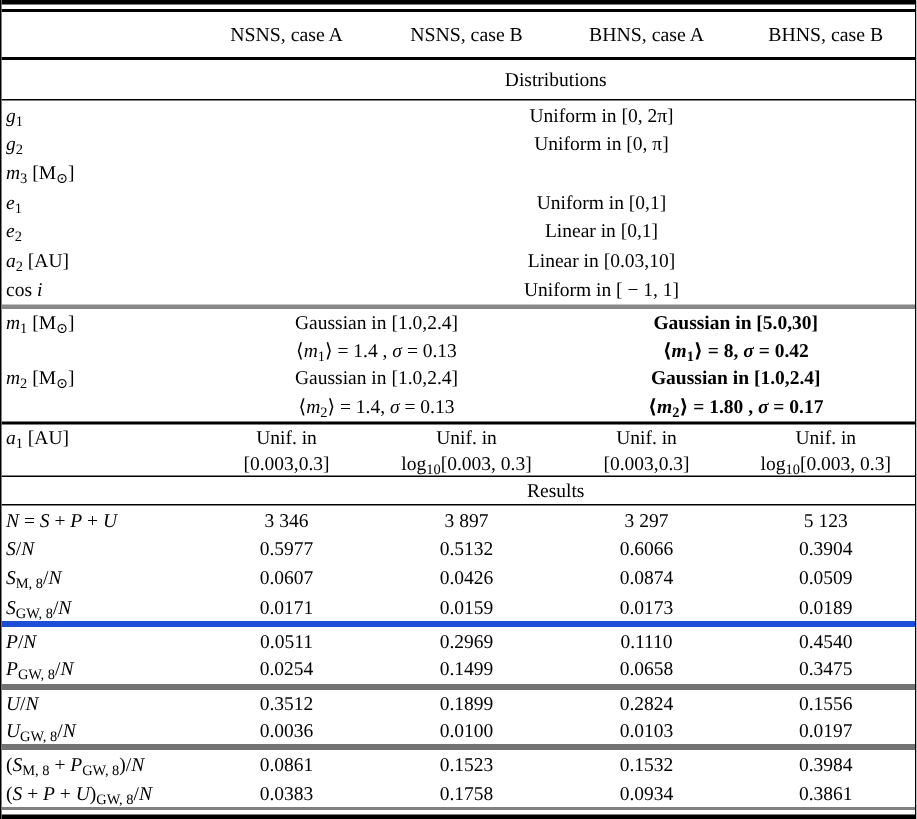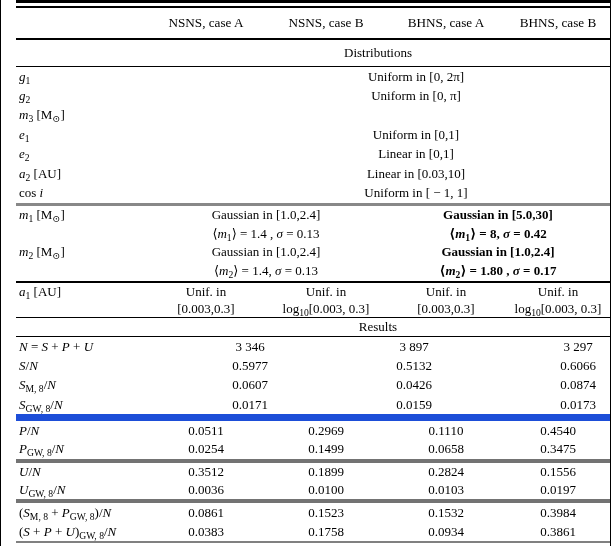--- a/index.html
+++ b/index.html
@@ -1,41 +1,41 @@
 <!DOCTYPE html>
 <html><head>
 <meta charset="utf-8">
 <style>
   html,body{margin:0;padding:0;background:#fff;}
   .page{
     width:611px;height:546px;background:#fff;box-sizing:border-box;
     border-left:1px solid #000;border-right:1px solid #000;
     font-family:"Liberation Serif","DejaVu Serif","DejaVu Sans",serif;
-    font-size:13px;color:#000;overflow:hidden;padding-left:15px;
+    font-size:13px;color:#000;overflow:hidden;
   }
   .rule-top{border-top:3px solid #000;height:3px;border-bottom:2px solid #000;}
   .rule-bottom{border-top:2px solid #808080;height:3px;border-bottom:3px solid #000;}
   .row{display:grid;grid-template-columns:130px 120px 120px 120px 1fr;align-items:center;}
   .hdr{height:30px;border-bottom:2px solid #000;}
   .hdr .val{font-size:13.2px;}
   .sec{border-bottom:1px solid #000;}
   .secd{height:26px;}
   .secr{height:18px;}
   .drow{height:19.4px;gap:36px;}
   .mrow{height:37.6px;align-items:start;}
   .mrow1{border-top:3px solid #888;}
   .mrow2{border-bottom:2px solid #000;}
   .mrow .lab,.mrow .line{line-height:18.8px;}
   .a1row{height:34px;border-bottom:1px solid #000;align-items:start;}
   .a1row .lab,.a1row .line{line-height:17px;}
-  .rrow{height:19.4px;gap:44px;}
+  .rrow{height:19.4px;}
   .rrowB{height:18.6px;}
   .rrowC{height:18.2px;}
   .rrowD{height:19px;}
-  .bb-gray{border-bottom:7px solid #1d4ed8;}
+  .bb-gray{border-bottom:4px solid #1d4ed8;}
   .bb-blk{border-bottom:4px solid #737373;}
   .lab{padding-left:3px;white-space:nowrap;}
   .val{text-align:center;white-space:nowrap;}
   .span4{grid-column:2/6;text-align:center;}
   .spanNS{grid-column:2/4;text-align:center;}
   .spanBH{grid-column:4/6;text-align:center;font-weight:bold;}
   sub{font-size:74%;vertical-align:-0.28em;line-height:0;}
   i{font-style:italic;}
 </style>
 </head>

